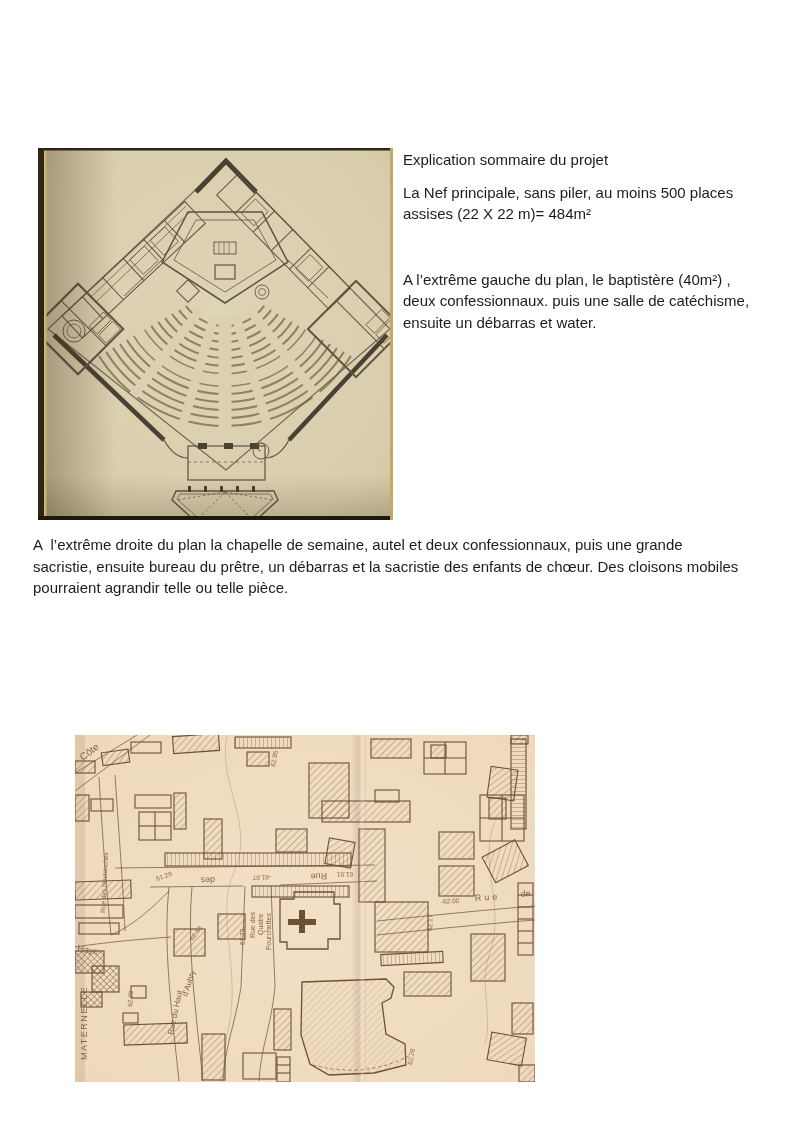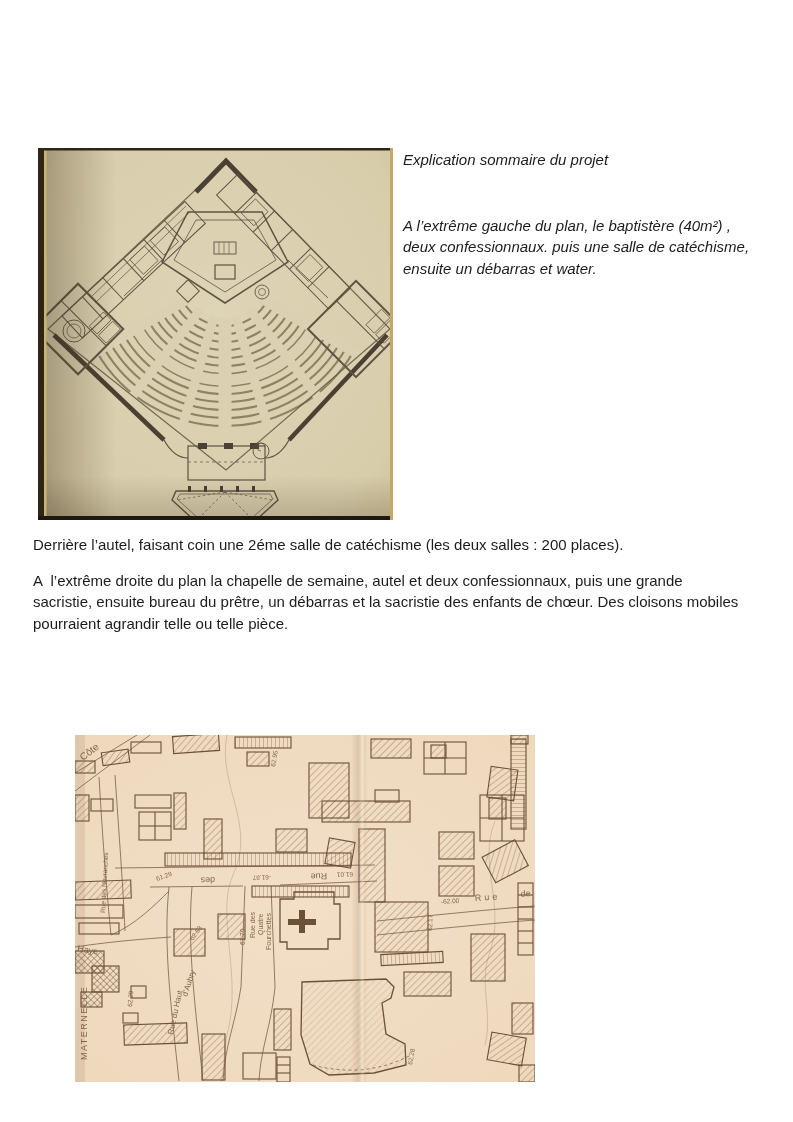--- a/index.html
+++ b/index.html
@@ -1,21 +1,21 @@
 <!DOCTYPE html>
 <html><head>
 <meta charset="utf-8">
 <style>
   html,body{margin:0;padding:0;}
   body{
     width:793px;height:1122px;background:#ffffff;position:relative;overflow:hidden;
     font-family:"Liberation Sans","DejaVu Sans",sans-serif;color:#1c1c1c;
   }
   .para{white-space:pre-wrap;font-size:15px;line-height:21.5px;margin:0 0 14px 0;}
-  .right-col{position:absolute;left:403px;top:149px;width:352px;font-style:italic;}
+  .right-col{position:absolute;left:403px;top:149px;width:352px;}
   .right-col .title{margin-bottom:11px;}
   .right-col .gap-before{margin-top:44px;}
   .full-col{position:absolute;left:33px;top:534px;width:712px;}
   figure{margin:0;padding:0;}
   .plan-photo{position:absolute;left:38px;top:148px;width:355px;height:372px;}
   .map-photo{position:absolute;left:75px;top:735px;width:460px;height:347px;}
   svg{display:block;}
 </style>
 </head>
 <body>
@@ -158,25 +158,25 @@
   <rect x="0" y="0" width="6" height="372" fill="#2e2517"></rect>
   <rect x="6" y="0" width="2.5" height="372" fill="#c9b472"></rect>
   <rect x="0" y="0" width="355" height="2.5" fill="#2e2517"></rect>
   <rect x="0" y="368" width="355" height="4" fill="#1f180e"></rect>
   <rect x="352" y="0" width="3" height="372" fill="#c4a966"></rect>
 </svg>
 </figure>
 
 <section class="right-col">
   <p class="para title">Explication sommaire du projet</p>
+  <p class="para">La Nef principale, sans piler, au moins 500 places assises (22 X 22 m)= 484m²</p>
   <p class="para gap-before">A l’extrême gauche du plan, le baptistère (40m²) , deux confessionnaux. puis une salle de catéchisme, ensuite un débarras et water.</p>
 </section>
 
 <section class="full-col">
-  <p class="para">Derrière l’autel, faisant coin une 2éme salle de catéchisme (les deux salles : 200 places).</p>
   <p class="para">A  l’extrême droite du plan la chapelle de semaine, autel et deux confessionnaux, puis une grande sacristie, ensuite bureau du prêtre, un débarras et la sacristie des enfants de chœur. Des cloisons mobiles pourraient agrandir telle ou telle pièce.</p>
 </section>
 
 <figure class="map-photo">
 <svg viewBox="0 0 460 347" width="460" height="347">
   <defs>
     <radialGradient id="mapPaper" cx="0.5" cy="0.5" r="0.85">
       <stop offset="0" stop-color="#f2dfc6"></stop>
           <stop offset="0.8" stop-color="#eed9bd"></stop>
           <stop offset="1" stop-color="#e2cbab"></stop>

